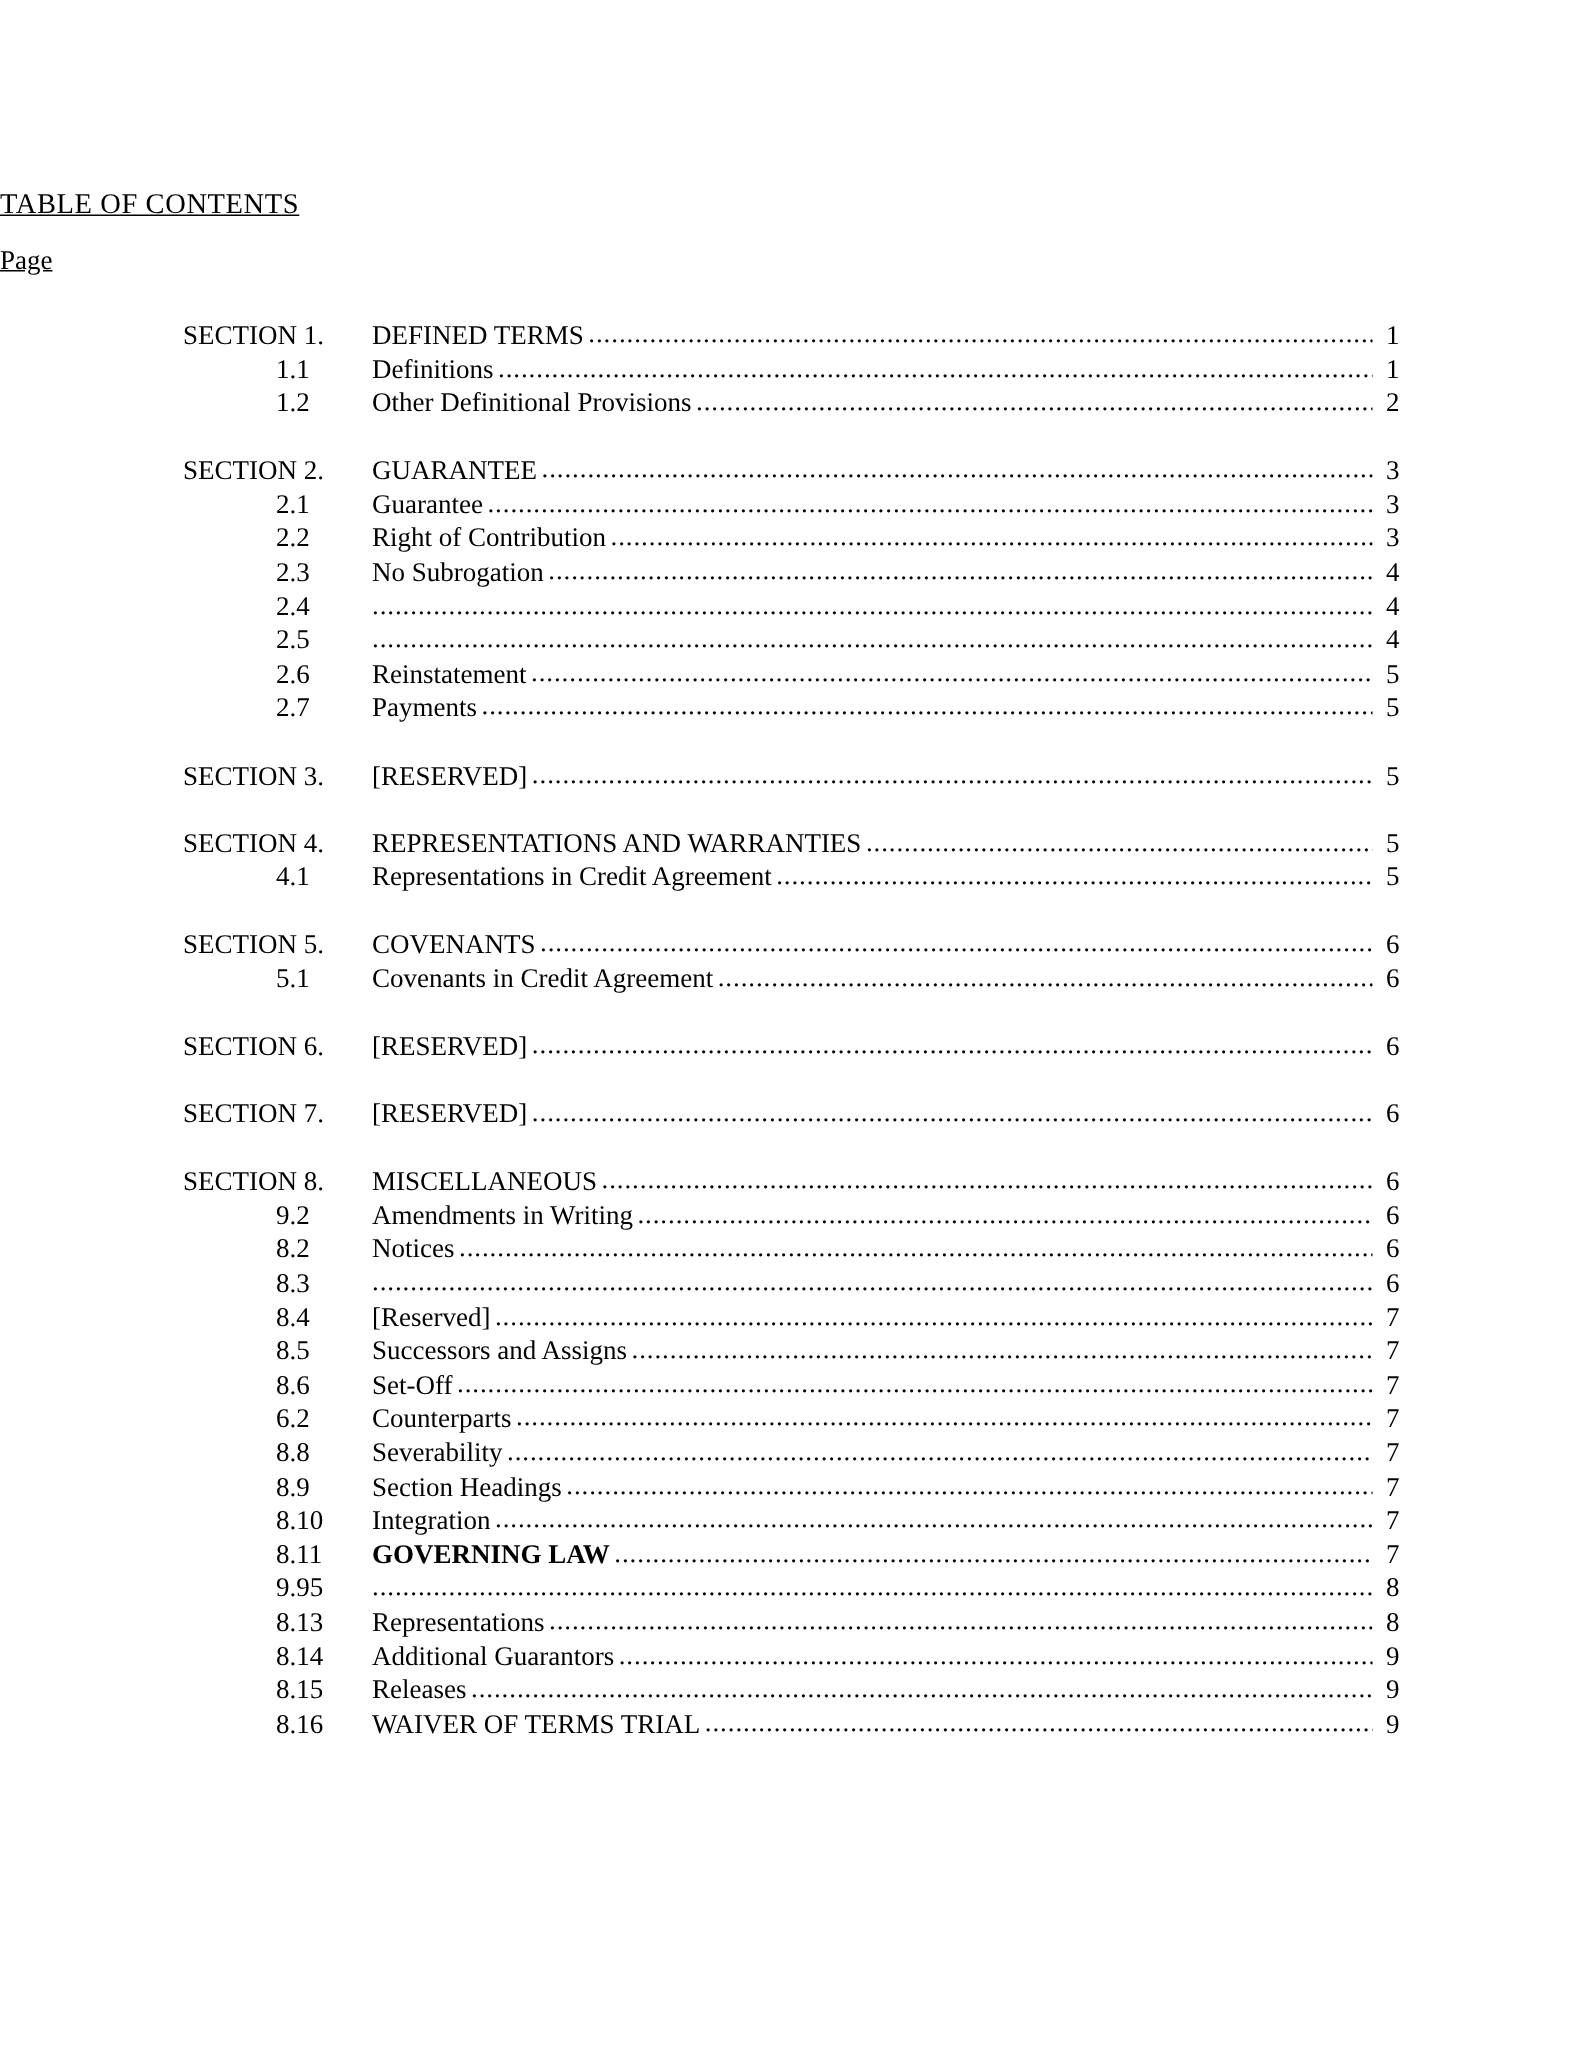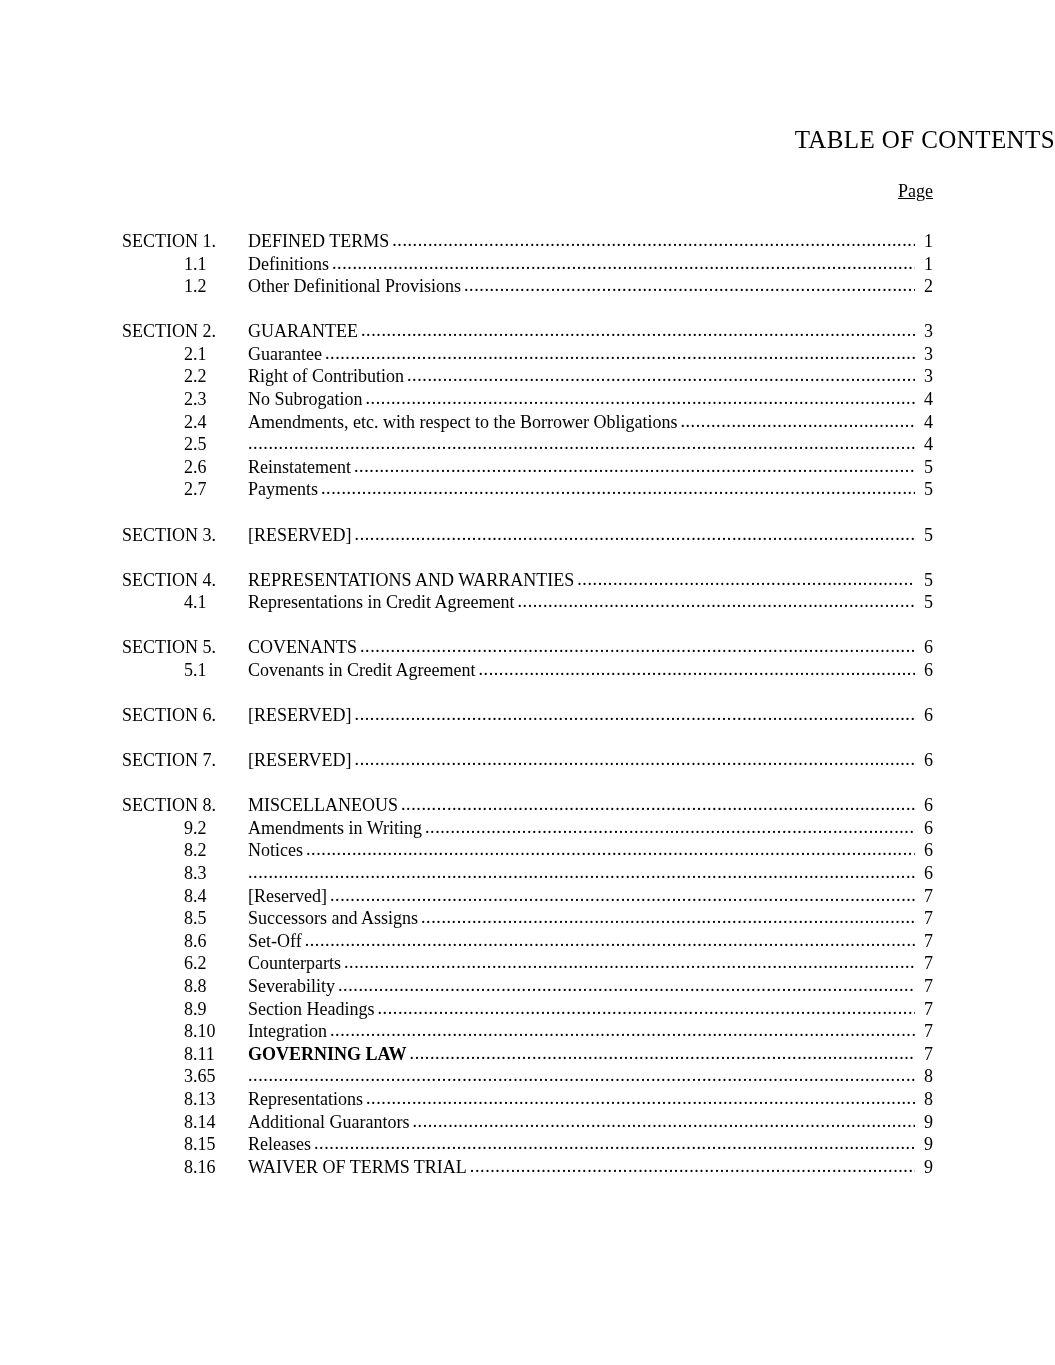--- a/index.html
+++ b/index.html
@@ -16,29 +16,29 @@
     overflow: hidden;
   }
   .page {
     position: relative;
     width: 1055px;
     height: 1365px;
     box-sizing: border-box;
     padding: 0;
   }
   .doc-title {
-    text-align: right;
-    font-size: 25px;
+    text-align: left;
+    font-size: 19px;
     letter-spacing: 0.4px;
     margin-top: 126px;
+    text-decoration: underline;
   }
   .page-label-row {
-    margin-top: 27px;
+    margin-top: 15px;
     padding-right: 122px;
-    text-align: right;
     font-size: 18px;
   }
   .page-label {
     text-decoration: underline;
   }
   .toc {
     margin-top: 28px;
     padding-left: 122px;
     padding-right: 122px;
   }
@@ -141,21 +141,20 @@
         <span class="pagenum">3</span>
       </div>
       <div class="entry subsection">
         <span class="num-sub">2.3</span>
         <span class="title-text">No Subrogation</span>
         <span class="dots"></span>
         <span class="pagenum">4</span>
       </div>
       <div class="entry subsection">
         <span class="num-sub">2.4</span>
-        <span class="title-text">Amendments, etc. with respect to the Borrower Obligations</span>
         <span class="dots"></span>
         <span class="pagenum">4</span>
       </div>
       <div class="entry subsection">
         <span class="num-sub">2.5</span>
         <span class="dots"></span>
         <span class="pagenum">4</span>
       </div>
       <div class="entry subsection">
         <span class="num-sub">2.6</span>
@@ -282,21 +281,21 @@
         <span class="dots"></span>
         <span class="pagenum">7</span>
       </div>
       <div class="entry subsection">
         <span class="num-sub">8.11</span>
         <span class="title-text bold">GOVERNING LAW</span>
         <span class="dots"></span>
         <span class="pagenum">7</span>
       </div>
       <div class="entry subsection">
-        <span class="num-sub">3.65</span>
+        <span class="num-sub">9.95</span>
         <span class="dots"></span>
         <span class="pagenum">8</span>
       </div>
       <div class="entry subsection">
         <span class="num-sub">8.13</span>
         <span class="title-text">Representations</span>
         <span class="dots"></span>
         <span class="pagenum">8</span>
       </div>
       <div class="entry subsection">

